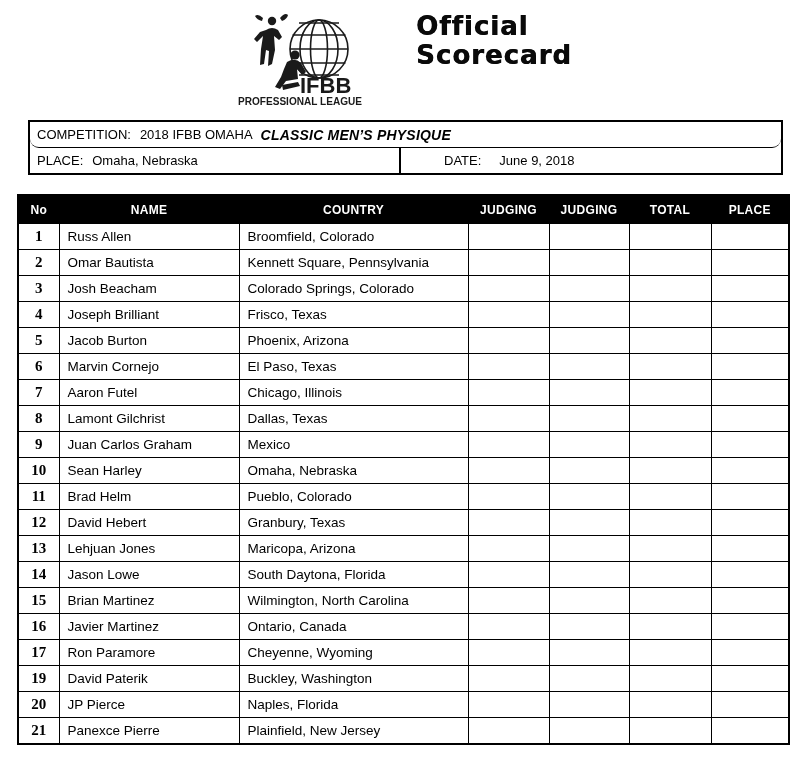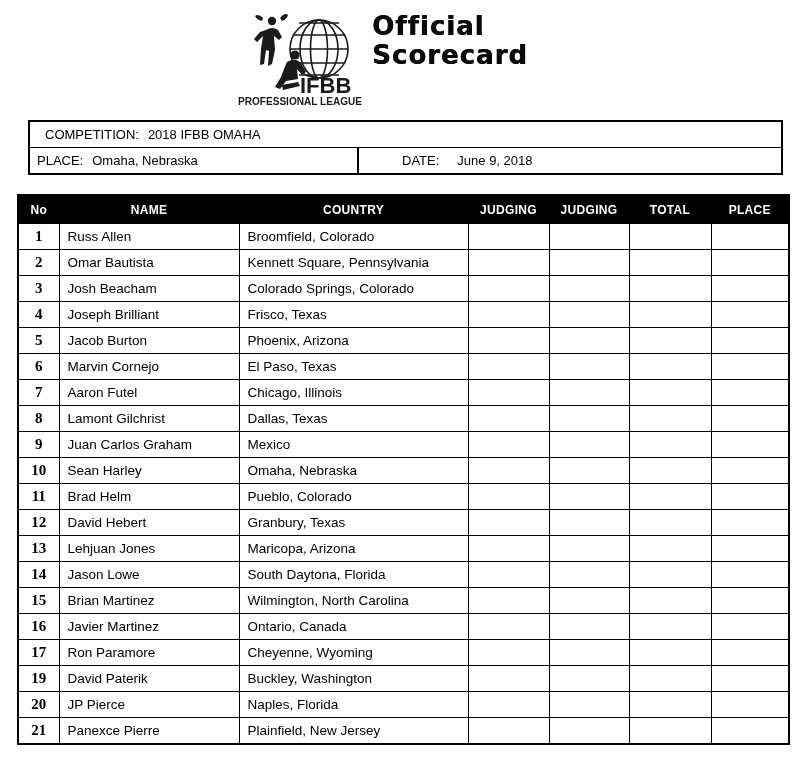--- a/index.html
+++ b/index.html
@@ -10,33 +10,34 @@
   
   .brand{position:absolute;left:236px;top:8px;display:flex;align-items:flex-start;}
   .logo-wrap{width:128px;height:100px;text-align:center;}
   .title-block{margin-left:8px;padding-top:4px;}
   .title-line{
     font-family:"DejaVu Sans", sans-serif;
     font-weight:bold;font-size:26px;line-height:29px;
     letter-spacing:1px;color:#0a0a0a;
     text-shadow:0.6px 0 0 #0a0a0a;
     white-space:nowrap;
+    margin-left:44px;
   }
   
   .info-box{
     position:absolute;left:28px;top:120px;width:755px;box-sizing:border-box;
     border:2px solid #000;background:#fff;
   }
   .info-row1{
-    height:25px;display:flex;align-items:center;padding-left:15px;
-    border-bottom:1px solid #000;font-size:13px;white-space:nowrap;
+    height:25px;display:flex;align-items:center;padding-left:7px;
+    border-bottom:1px solid #000;font-size:13px;white-space:nowrap;border-radius:9px;
   }
   .info-row2{height:25px;display:flex;}
   .info-cell{display:flex;align-items:center;padding-left:7px;font-size:13px;white-space:nowrap;}
-  .place-cell{width:329px;box-sizing:border-box;border-right:2px solid #000;}
+  .place-cell{width:371px;box-sizing:border-box;border-right:2px solid #000;}
   .date-cell{flex:1;margin-left:36px;}
   .info-label{margin-right:9px;}
   .division{font-weight:bold;font-style:italic;font-size:14px;margin-left:8px;letter-spacing:0.2px;}
   .gap{display:inline-block;width:9px;}
   
   .results{position:absolute;left:17px;top:194px;}
   table{border-collapse:collapse;table-layout:fixed;width:771px;border:2px solid #000;}
   th{
     background:#000;color:#fff;font-size:12px;font-weight:bold;
     height:25px;border:1px solid #000;text-align:center;letter-spacing:0.3px;
@@ -90,20 +91,21 @@
     <div class="title-block">
       <div class="title-line">Official</div>
       <div class="title-line">Scorecard</div>
     </div>
   </div>
 
   <div class="info-box">
     <div class="info-row1">
       <span class="info-label">COMPETITION:</span>
       <span>2018 IFBB OMAHA</span>
+      <span class="division">CLASSIC MEN’S PHYSIQUE</span>
     </div>
     <div class="info-row2">
       <div class="info-cell place-cell">
         <span class="info-label">PLACE:</span>
         <span>Omaha, Nebraska</span>
       </div>
       <div class="info-cell date-cell">
         <span class="info-label">DATE:</span>
         <span class="gap"></span>
         <span>June 9, 2018</span>

